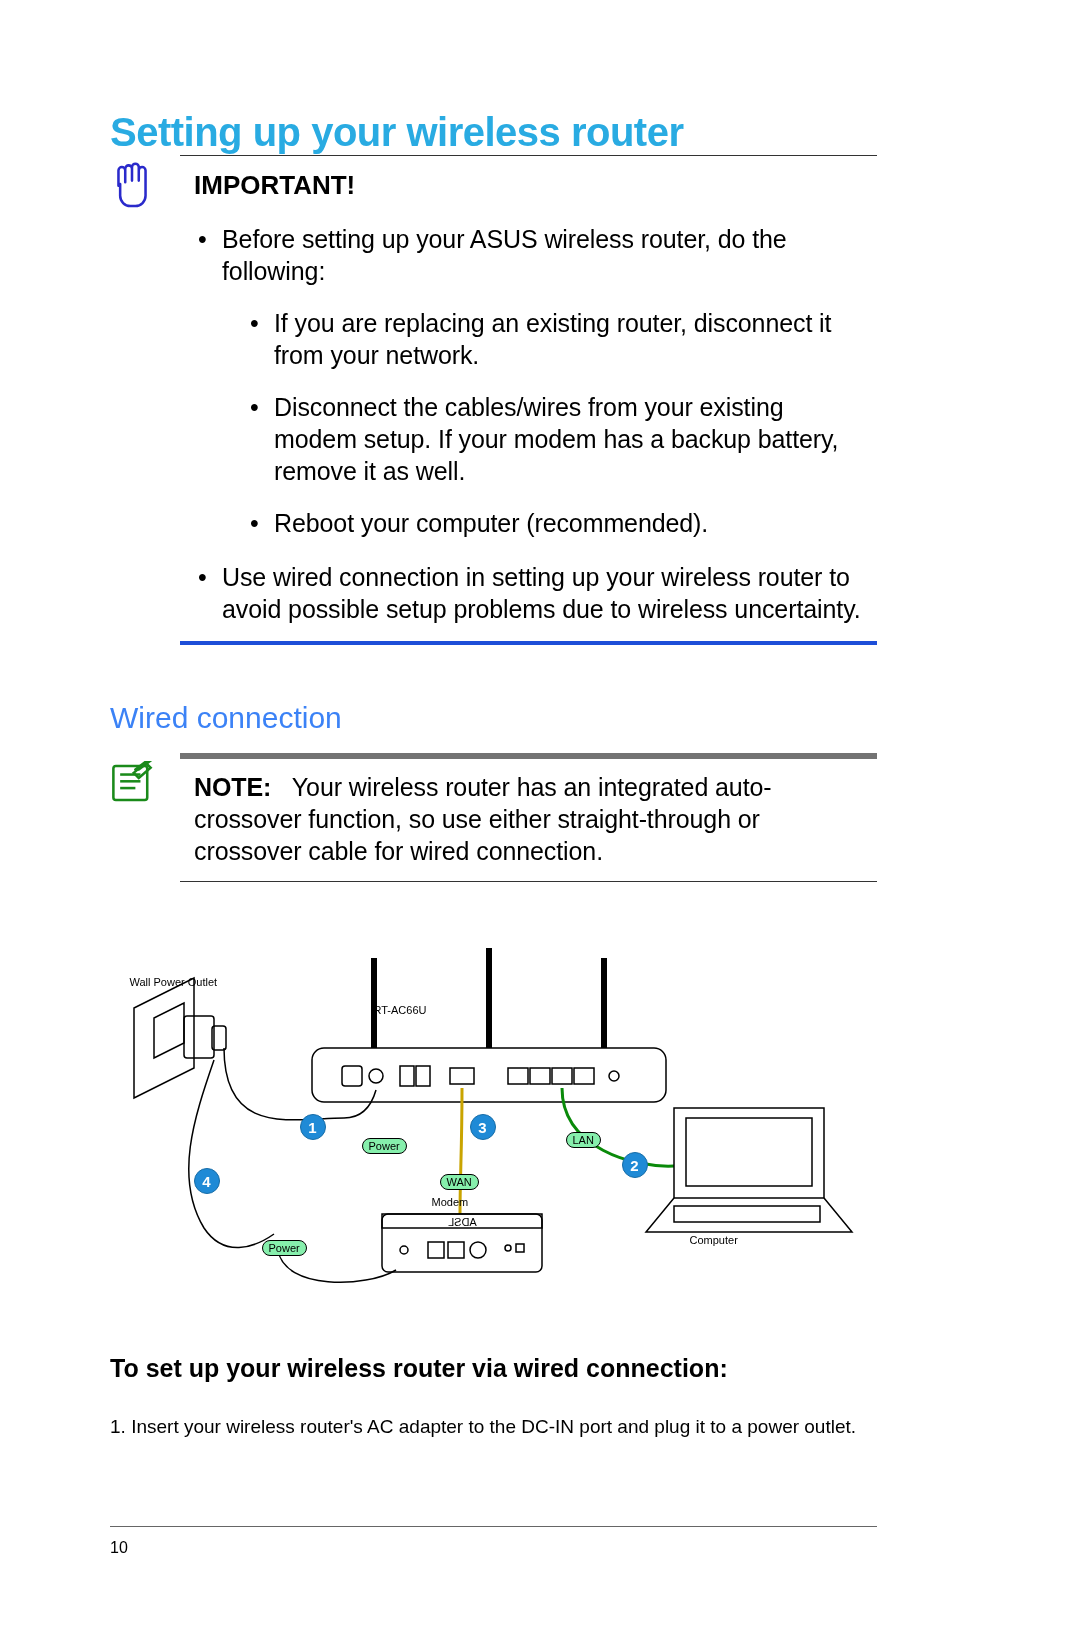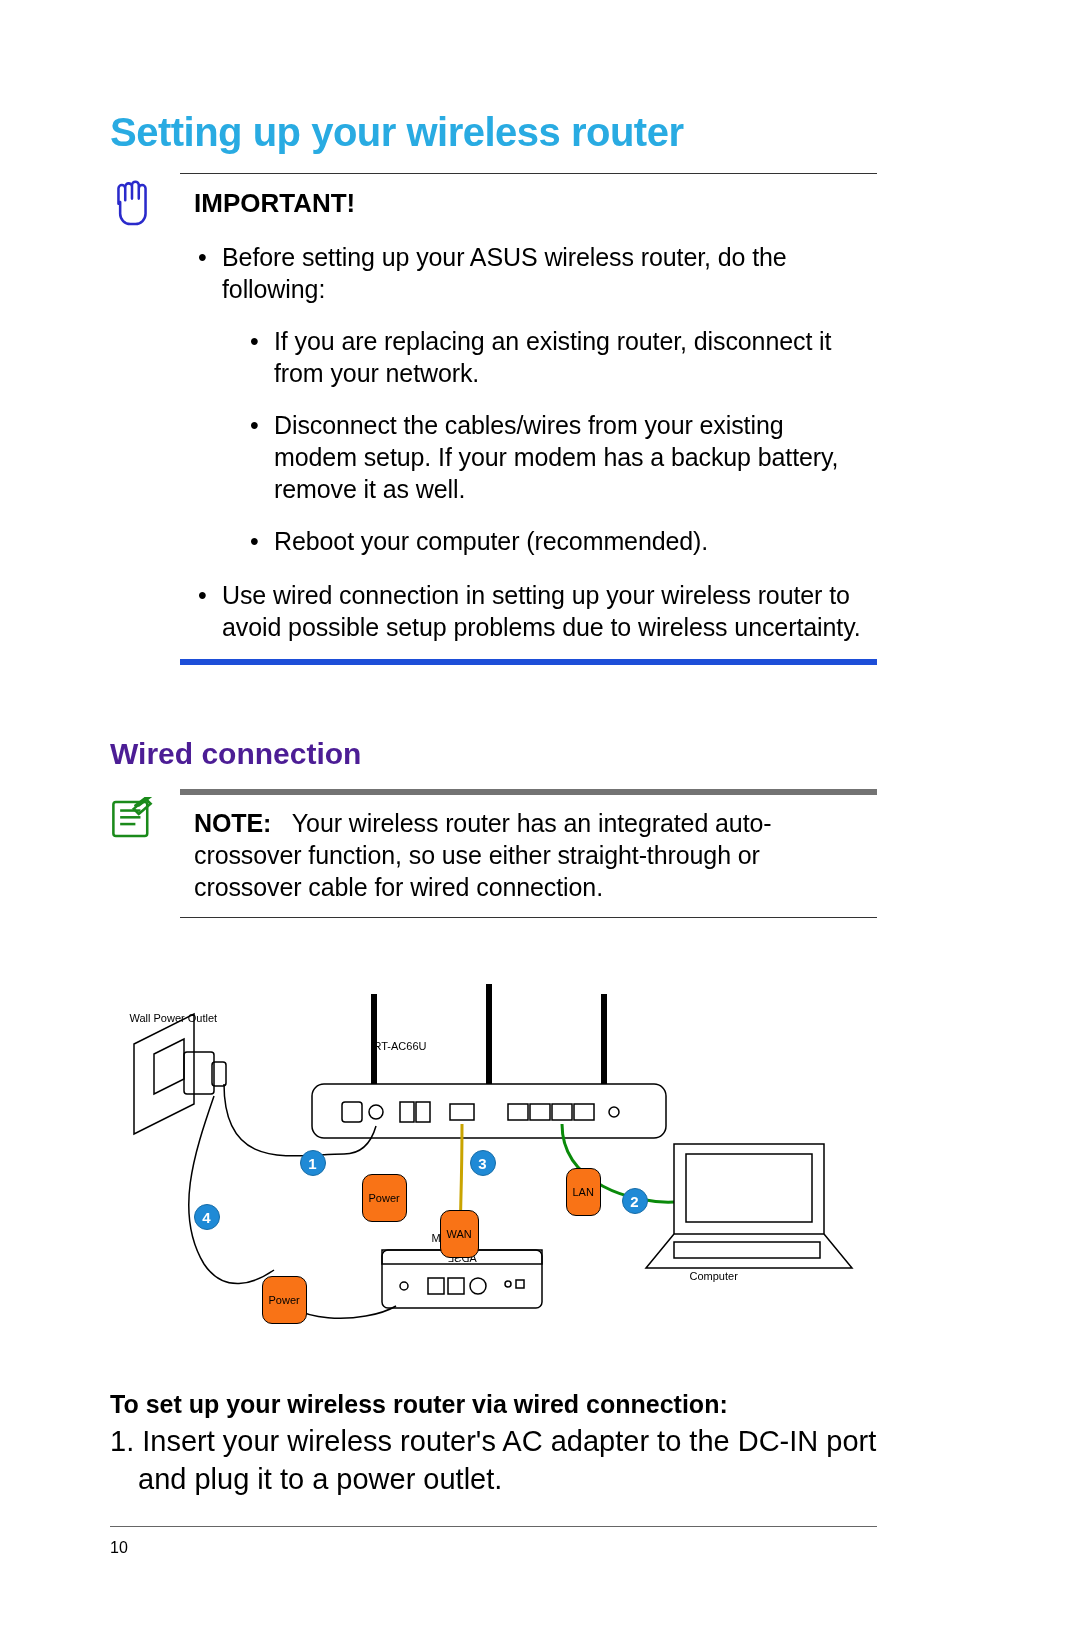--- a/index.html
+++ b/index.html
@@ -1,38 +1,38 @@
 <!DOCTYPE html>
 <html><head>
 <meta charset="utf-8">
 <style>
   * { box-sizing: border-box; margin: 0; padding: 0; }
   html, body { width: 1080px; height: 1627px; background: #fff; font-family: "Segoe UI", "Helvetica Neue", Arial, sans-serif; color: #000; }
   .page { position: relative; width: 972px; height: 1627px; padding: 110px 95px 0 110px; }
   .h1 { font-size: 40px; font-weight: 700; color: #29abe2; letter-spacing: -0.5px; }
-  .h2 { font-size: 30px; font-weight: 700; color: #4c1d95; margin-top: 72px; }
-  .rule-block { margin-left: 70px; border-top: 1px solid #333; border-bottom: 6px solid #1d4ed8; margin-top: 18px; padding: 14px 8px 16px 14px; position: relative; }
+  .h2 { font-size: 30px; font-weight: 400; color: #3b82f6; margin-top: 56px; }
+  .rule-block { margin-left: 70px; border-top: 1px solid #333; border-bottom: 4px solid #1d4ed8; padding: 14px 8px 16px 14px; position: relative; }
   .rule-block2 { margin-left: 70px; border-top: 6px solid #737373; border-bottom: 1px solid #333; margin-top: 18px; padding: 12px 8px 14px 14px; position: relative; }
   .icon-slot { position: absolute; left: -70px; top: 2px; width: 52px; height: 52px; }
   .callout-label { font-weight: 700; font-size: 26px; }
   .body { font-size: 25px; line-height: 1.28; letter-spacing: -0.1px; }
   ul.bul { list-style: none; padding-left: 4px; }
   ul.bul > li { position: relative; padding-left: 24px; margin-top: 22px; }
   ul.bul > li::before { content: "•"; position: absolute; left: 0; top: 0; }
   ul.sub { list-style: none; padding-left: 28px; }
   ul.sub > li { position: relative; padding-left: 24px; margin-top: 20px; }
   ul.sub > li::before { content: "•"; position: absolute; left: 0; top: 0; }
   .note-lead { font-weight: 700; }
   .diagram { position: relative; width: 760px; height: 400px; margin: 36px auto 0 auto; background: #fff; font-family: Arial, sans-serif; }
   .dlabel { position: absolute; font-size: 12px; color: #000; }
   .tiny { font-size: 11px; }
-  .pill { position: absolute; border: 1px solid #000; border-radius: 10px; background: #f97316; font-size: 11px; padding: 17px 6px; }
+  .pill { position: absolute; border: 1px solid #000; border-radius: 10px; background: #86efac; font-size: 11px; padding: 1px 6px; }
   .numdot { position: absolute; width: 26px; height: 26px; border-radius: 50%; background: #1f8ad6; color: #fff; font-weight: 700; font-size: 15px; display: flex; align-items: center; justify-content: center; border: 1px solid #166ca7; }
   .instr-head { font-weight: 700; font-size: 25px; margin-top: 36px; margin-left: 0; }
-  .step { font-size: 29px; margin-top: 4px; padding-left: 28px; text-indent: -28px; line-height: 1.3; }
+  .step { font-size: 19px; margin-top: 32px; padding-left: 28px; text-indent: -28px; line-height: 1.3; }
   .footer-rule { position: absolute; left: 110px; right: 95px; bottom: 100px; border-top: 0.5px solid #666; }
   .pageno { position: absolute; left: 110px; bottom: 70px; font-size: 16px; color: #000; }
   
   .hand-svg { stroke: #2a2acb; fill: none; stroke-width: 3; }
   
   .note-svg rect { stroke: #1a8a1a; fill: none; stroke-width: 3; }
   .note-svg path, .note-svg line { stroke: #1a8a1a; fill: none; stroke-width: 3; }
 </style>
 </head>
 <body>

